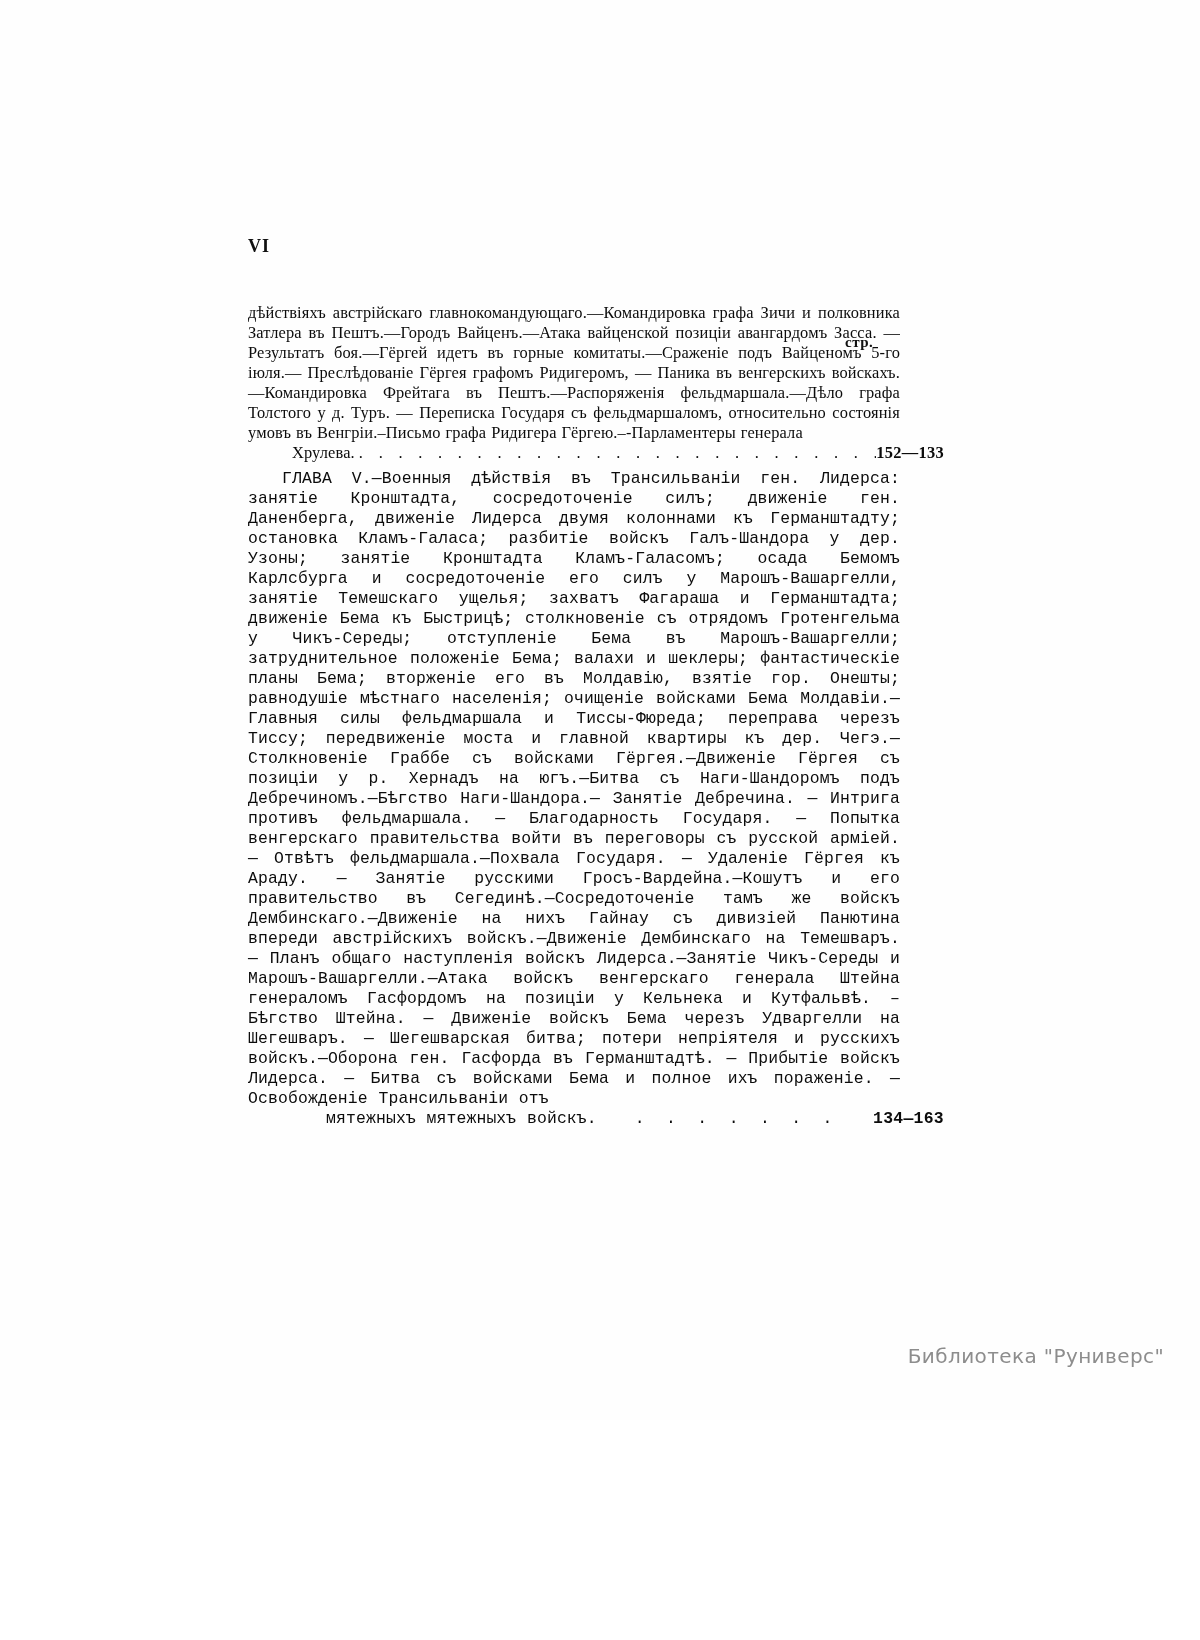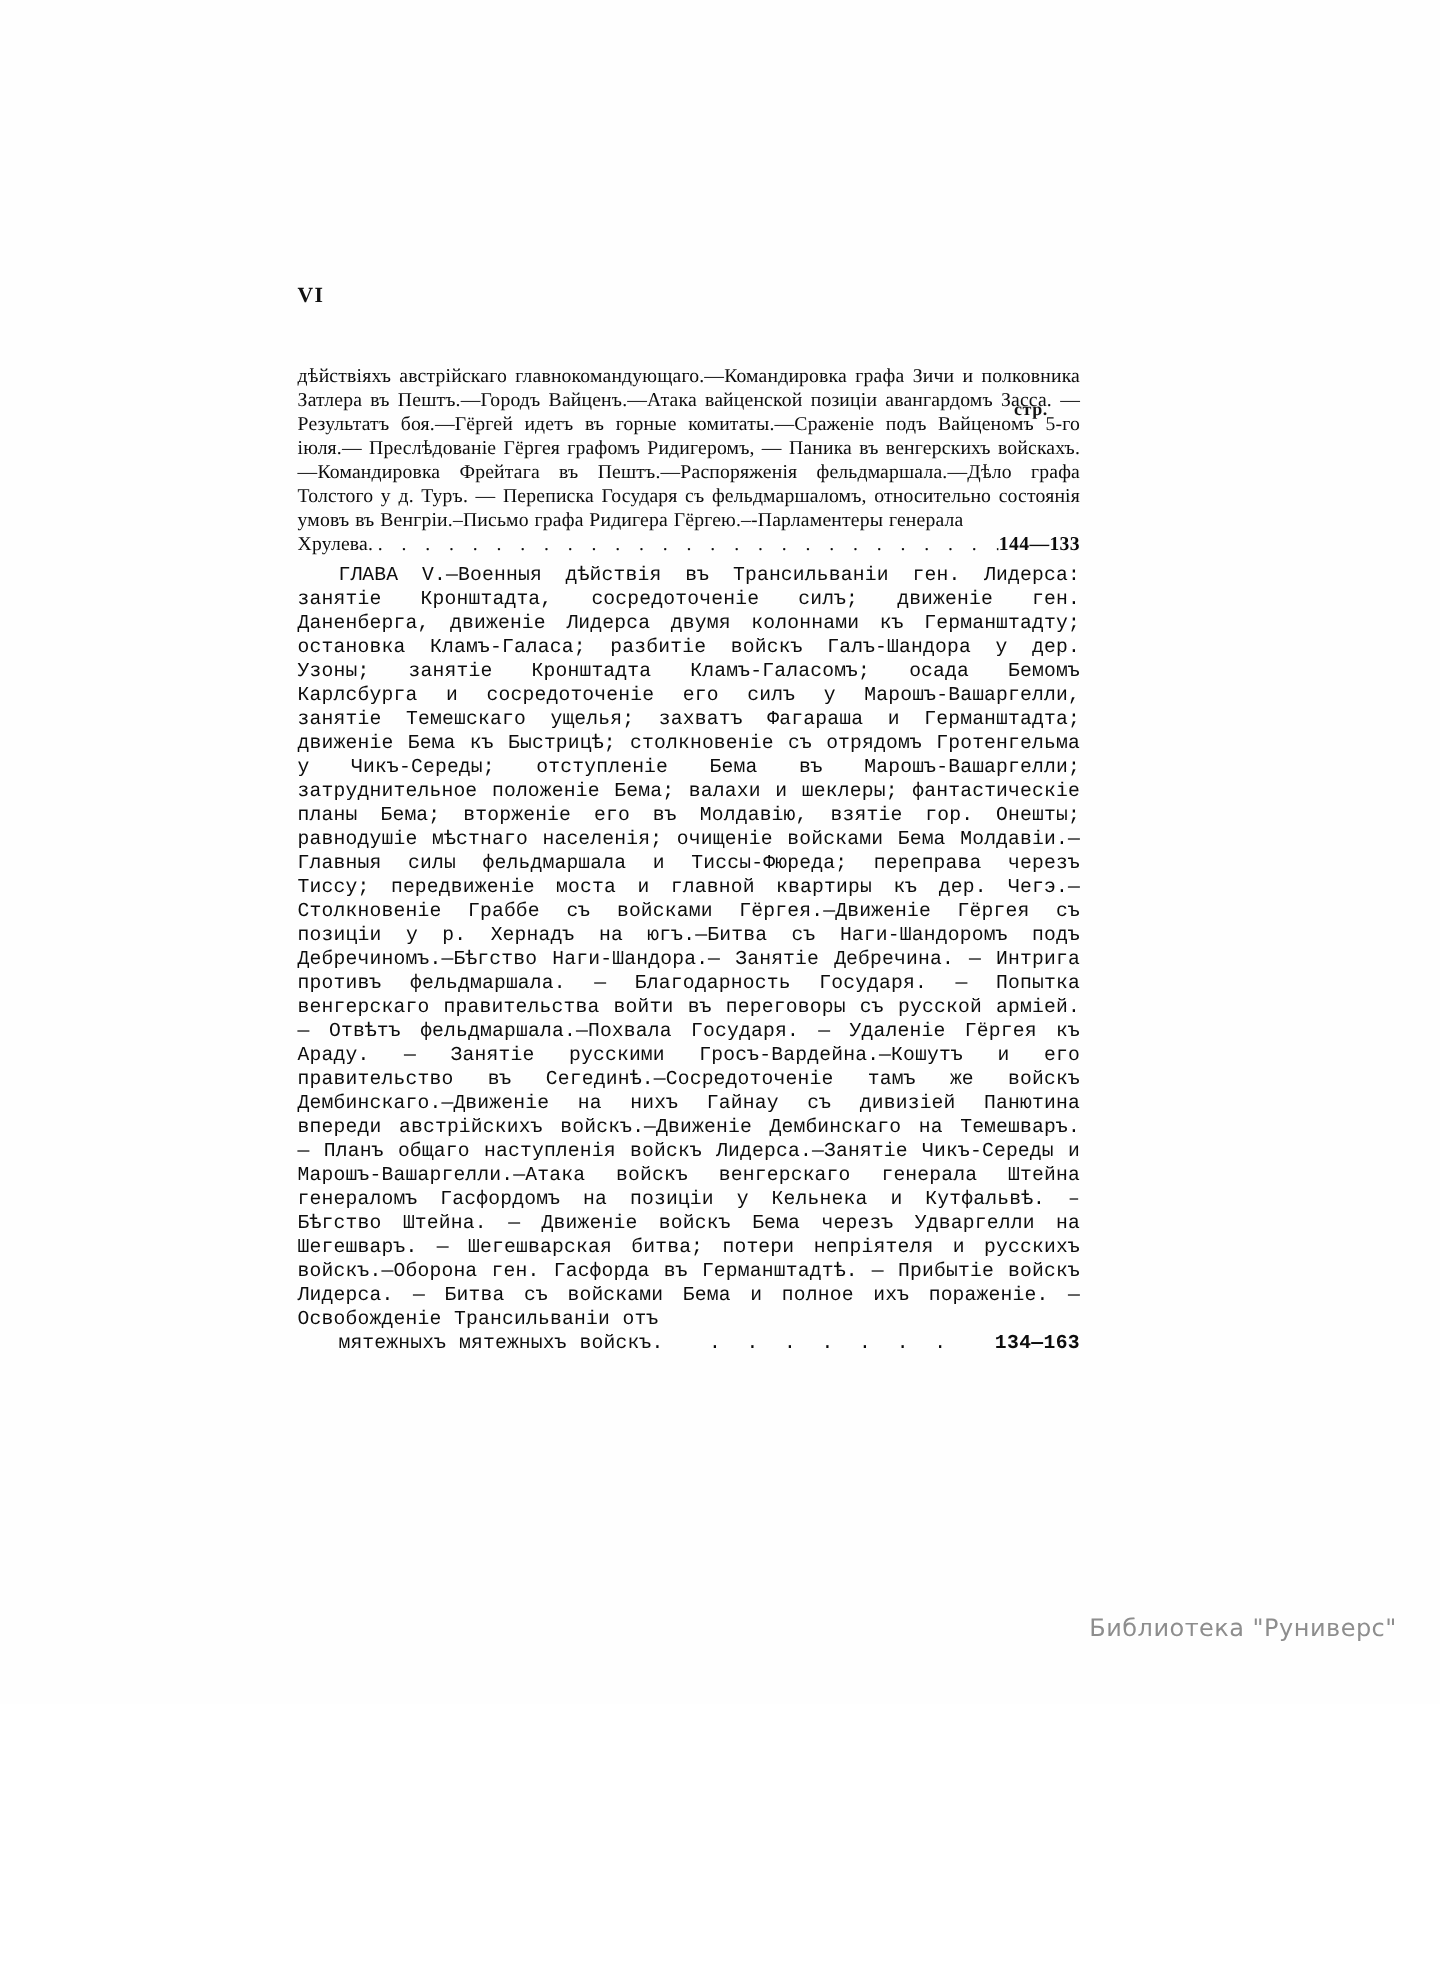--- a/index.html
+++ b/index.html
@@ -62,20 +62,21 @@
     margin-top: 6px;
   }
   .indent {
     text-indent: 34px;
     font-family: Liberation Mono, monospace;
   }
   .lastline {
     display: flex;
     align-items: flex-end;
     width: 100%;
+    margin-left: 44px;
   }
   .lastline .lt {
     white-space: nowrap;
     flex: 0 0 auto;
   }
   .lastline .dots {
     flex: 1 1 auto;
     overflow: hidden;
     white-space: nowrap;
     letter-spacing: 5.5px;
@@ -107,21 +108,21 @@
 
   <div class="col-head">стр.</div>
 
   <div class="content">
 
     <p class="entry">
       <span>дѣйствіяхъ австрійскаго главнокомандующаго.—Командировка графа Зичи и полковника Затлера въ Пештъ.—Городъ Вайценъ.—Атака вайценской позиціи авангардомъ Засса. — Результатъ боя.—Гёргей идетъ въ горные комитаты.—Сраженіе подъ Вайценомъ 5-го іюля.— Преслѣдованіе Гёргея графомъ Ридигеромъ, — Паника въ венгерскихъ войскахъ.—Командировка Фрейтага въ Пештъ.—Распоряженія фельдмаршала.—Дѣло графа Толстого у д. Туръ. — Переписка Государя съ фельдмаршаломъ, относительно состоянія умовъ въ Венгріи.–Письмо графа Ридигера Гёргею.–-Парламентеры генерала</span>
       <span class="lastline">
         <span class="lt">Хрулева.</span>
         <span class="dots">. . . . . . . . . . . . . . . . . . . . . . . . . . . . . . . . . . . . . . . . . . . . . . .</span>
-        <span class="rt">144—133</span>
+        <span class="rt">152—133</span>
       </span>
     </p>
 
     <p class="entry indent">
       <span>ГЛАВА V.—Военныя дѣйствія въ Трансильваніи ген. Лидерса: занятіе Кронштадта, сосредоточеніе силъ; движеніе ген. Даненберга, движеніе Лидерса двумя колоннами къ Германштадту; остановка Кламъ-Галаса; разбитіе войскъ Галъ-Шандора у дер. Узоны; занятіе Кронштадта Кламъ-Галасомъ; осада Бемомъ Карлсбурга и сосредоточеніе его силъ у Марошъ-Вашаргелли, занятіе Темешскаго ущелья; захватъ Фагараша и Германштадта; движеніе Бема къ Быстрицѣ; столкновеніе съ отрядомъ Гротенгельма у Чикъ-Середы; отступленіе Бема въ Марошъ-Вашаргелли; затруднительное положеніе Бема; валахи и шеклеры; фантастическіе планы Бема; вторженіе его въ Молдавію, взятіе гор. Онешты; равнодушіе мѣстнаго населенія; очищеніе войсками Бема Молдавіи.—Главныя силы фельдмаршала и Тиссы-Фюреда; переправа черезъ Тиссу; передвиженіе моста и главной квартиры къ дер. Чегэ.—Столкновеніе Граббе съ войсками Гёргея.—Движеніе Гёргея съ позиціи у р. Хернадъ на югъ.—Битва съ Наги-Шандоромъ подъ Дебречиномъ.—Бѣгство Наги-Шандора.— Занятіе Дебречина. — Интрига противъ фельдмаршала. — Благодарность Государя. — Попытка венгерскаго правительства войти въ переговоры съ русской арміей. — Отвѣтъ фельдмаршала.—Похвала Государя. — Удаленіе Гёргея къ Араду. — Занятіе русскими Гросъ-Вардейна.—Кошутъ и его правительство въ Сегединѣ.—Сосредоточеніе тамъ же войскъ Дембинскаго.—Движеніе на нихъ Гайнау съ дивизіей Панютина впереди австрійскихъ войскъ.—Движеніе Дембинскаго на Темешваръ. — Планъ общаго наступленія войскъ Лидерса.—Занятіе Чикъ-Середы и Марошъ-Вашаргелли.—Атака войскъ венгерскаго генерала Штейна генераломъ Гасфордомъ на позиціи у Кельнека и Кутфальвѣ. – Бѣгство Штейна. — Движеніе войскъ Бема черезъ Удваргелли на Шегешваръ. — Шегешварская битва; потери непріятеля и русскихъ войскъ.—Оборона ген. Гасфорда въ Германштадтѣ. — Прибытіе войскъ Лидерса. — Битва съ войсками Бема и полное ихъ пораженіе. — Освобожденіе Трансильваніи отъ</span>
       <span class="lastline">
         <span class="lt">мятежныхъ мятежныхъ войскъ.</span>
         <span class="dots">. . . . . . . . . . . . . . . . . . . . . . . . . . . . . . . . . . . . . . . . . . . . . . .</span>
         <span class="rt">134—163</span>
       </span>

